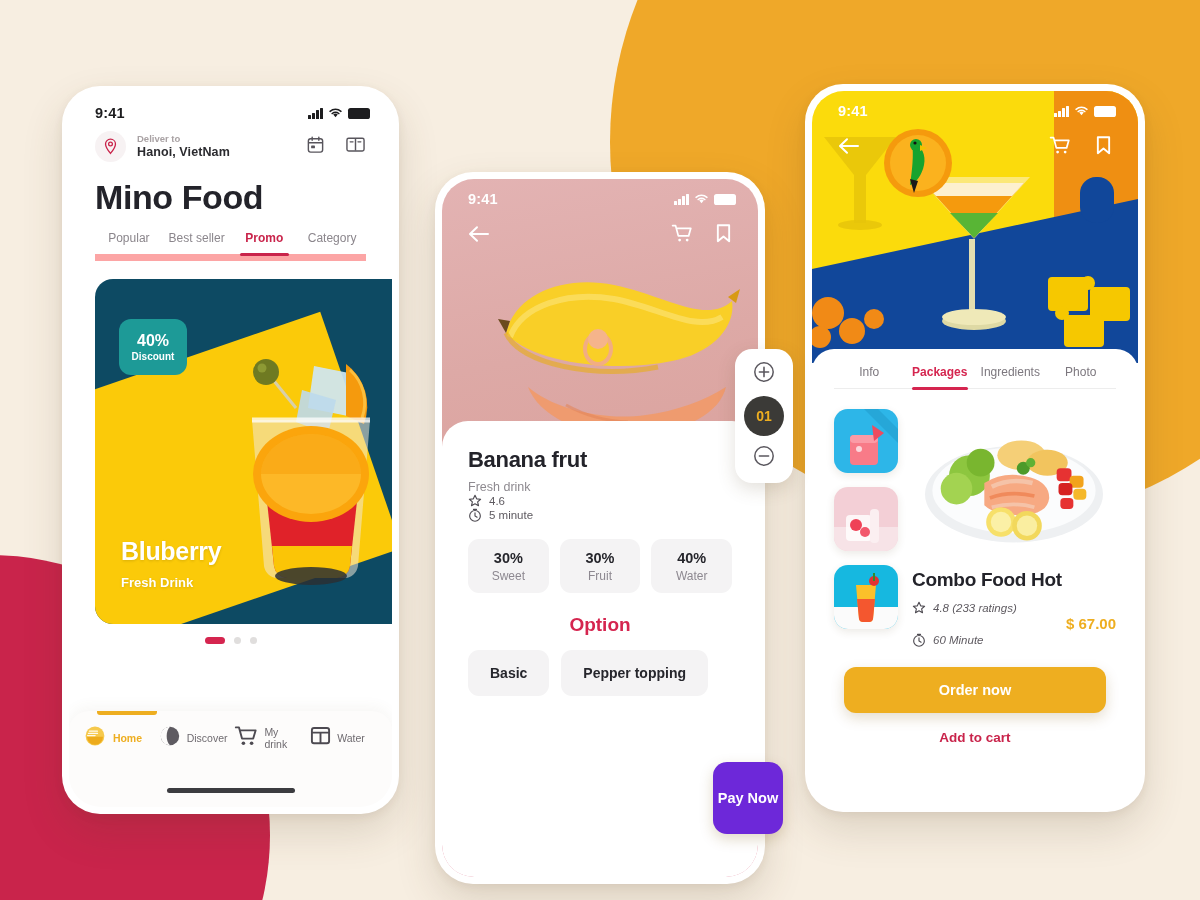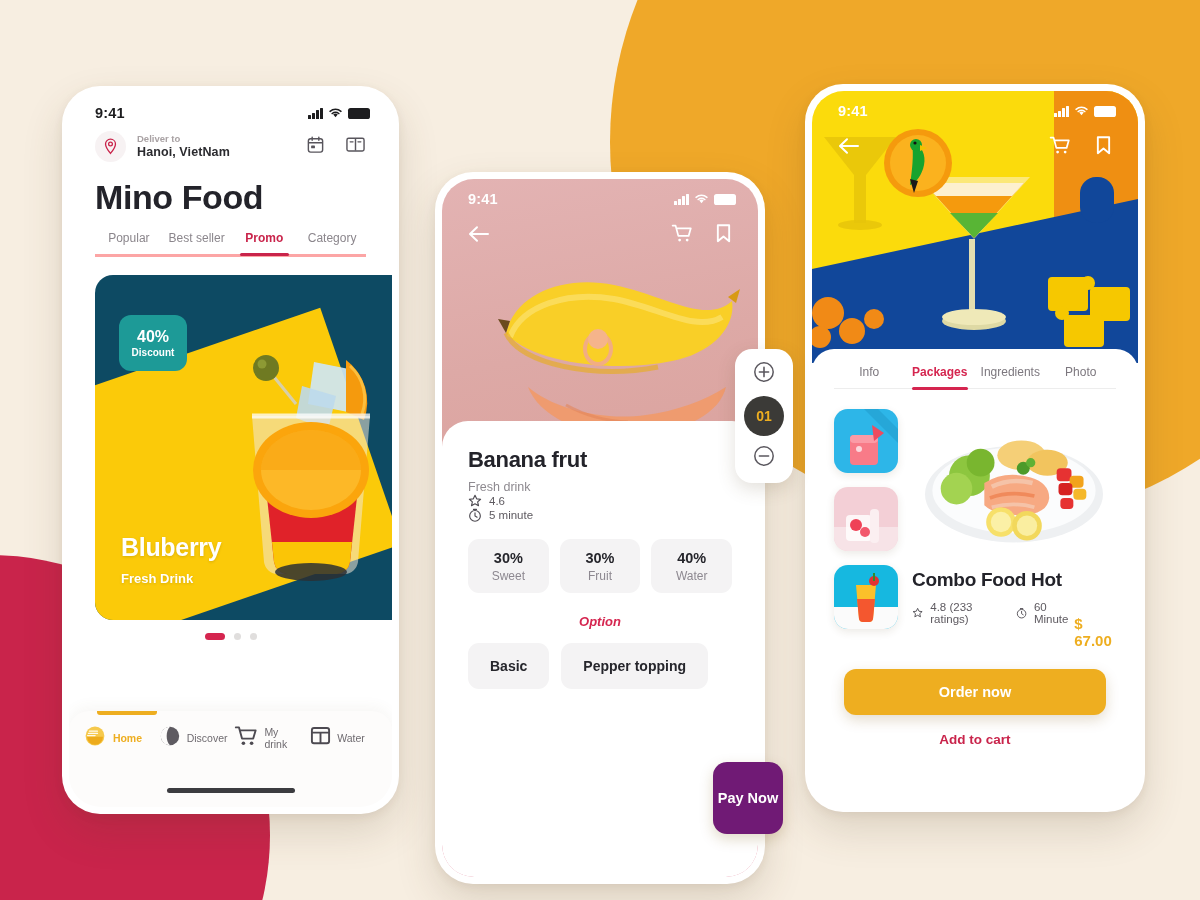--- a/index.html
+++ b/index.html
@@ -99,21 +99,21 @@
     background: transparent;
   }
   .search-input::placeholder { color: #a7a3a8; }
   .tabs-row {
     display: flex; align-items: flex-end; gap: 0;
     margin-top: 14px; padding-bottom: 2px;
   }
   .tab {
     flex: 1; text-align: center; font-size: 12px; color: #8b868c;
     padding-bottom: 9px; position: relative; cursor: pointer;
-    border-bottom: 3px solid #fca5a5;
+    border-bottom: 7px solid #fca5a5;
   }
   .tab.active { color: #c9244b; font-weight: bold; }
   .tab.active::after {
     content: ""; position: absolute; left: 14%; right: 14%; bottom: -1.5px;
     height: 2.5px; background: #c9244b; border-radius: 2px;
   }
 
   
   .promo-card {
     position: relative; margin: 16px 0 0 0;
@@ -202,22 +202,22 @@
 
   .stat-row { display: flex; gap: 11px; margin-top: 17px; }
   .stat-chip {
     flex: 1; background: #f4f3f4; border-radius: 11px;
     padding: 11px 0 10px 0; text-align: center; cursor: pointer;
   }
   .stat-pct { font-size: 14.5px; font-weight: bold; color: #26262c; }
   .stat-lbl { font-size: 12px; color: #8d8890; margin-top: 3px; }
 
   .option-label {
-    text-align: center; color: #d5254f; font-size: 13px;
-    font-weight: bold; margin-top: 21px; font-style: italic;
+    text-align: center; color: #d5254f; font-size: 19px;
+    font-weight: bold; margin-top: 21px;
   }
   .opt-row { display: flex; gap: 12px; margin-top: 14px; justify-content: flex-start; }
   .opt-chip {
     background: #f4f3f4; border-radius: 11px; padding: 15px 22px;
     font-size: 14px; font-weight: bold; color: #26262c; cursor: pointer;
   }
   .info-btn {
     position: absolute; left: 50%; transform: translateX(-50%); bottom: -20px;
     width: 40px; height: 40px; border-radius: 50%; background: #fff;
     box-shadow: 0 3px 10px rgba(90,70,40,.16);
@@ -235,21 +235,21 @@
   }
   .p2-foot-inner { position: absolute; left: 26px; right: 26px; bottom: 26px; z-index: 4; }
   .foot-title { color: #fff; font-size: 15px; font-weight: bold; }
   .foot-cols { display: flex; gap: 58px; margin-top: 18px; }
   .foot-col { text-align: center; }
   .foot-val { color: #fff; font-size: 16px; font-weight: bold; }
   .foot-lbl { color: #fff; font-size: 11px; font-weight: bold; margin-top: 5px; }
   .pay-btn {
     position: absolute; right: -18px; bottom: 50px;
     width: 70px; height: 72px; border-radius: 14px;
-    background: #701a75; color: #fff; border: 0;
+    background: #6d28d9; color: #fff; border: 0;
     font-family: inherit; font-size: 14.5px; font-weight: bold; line-height: 1.3;
     cursor: pointer; z-index: 10;
     box-shadow: 0 5px 14px rgba(120,80,10,.22);
   }
 
   
   .p3-hero {
     position: absolute; left: 0; right: 0; top: 0; height: 272px;
     overflow: hidden;
   }
@@ -282,21 +282,21 @@
     width: 64px; height: 64px; border-radius: 14px; overflow: hidden;
     cursor: pointer; box-shadow: 0 3px 9px rgba(80,60,30,.11);
   }
   .p3-main { flex: 1; }
   .dish { width: 100%; height: 150px; display: block; }
   .p3-title {
     font-size: 19px; font-weight: bold; color: #23232a;
     letter-spacing: -.3px; margin-top: 10px;
   }
   .p3-meta { display: flex; align-items: flex-start; justify-content: space-between; margin-top: 10px; }
-  .p3-meta-left { display: flex; flex-direction: row; gap: 18px; }
+  .p3-meta-left { display: flex; flex-direction: column; gap: 18px; font-style: italic; }
   .p3-price { font-size: 15px; font-weight: bold; color: #eeae20; padding-top: 14px; }
   .order-btn {
     display: block; width: calc(100% - 64px); margin: 20px auto 0 auto;
     background: #eeae20; color: #fff; border: 0; border-radius: 12px;
     padding: 15px 0; font-family: inherit; font-size: 14.5px; font-weight: bold;
     cursor: pointer; box-shadow: 0 5px 14px rgba(120,80,10,.2);
   }
   .addcart {
     display: block; width: 100%; text-align: center; margin-top: 17px;
     color: #c9244b; font-size: 13.5px; font-weight: bold;

